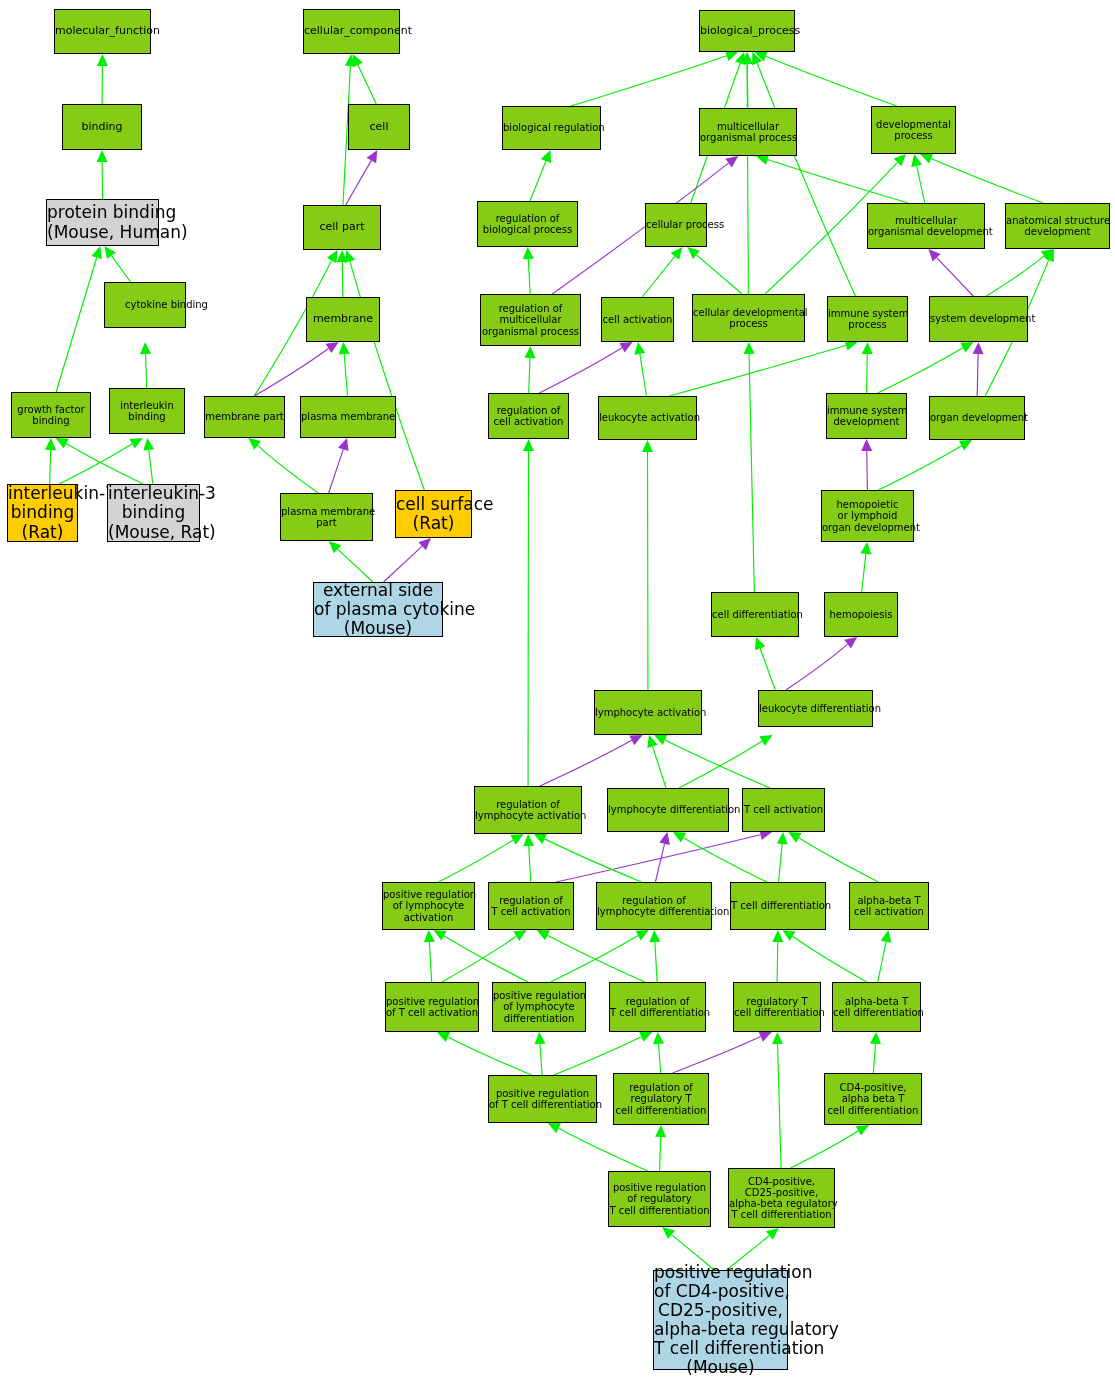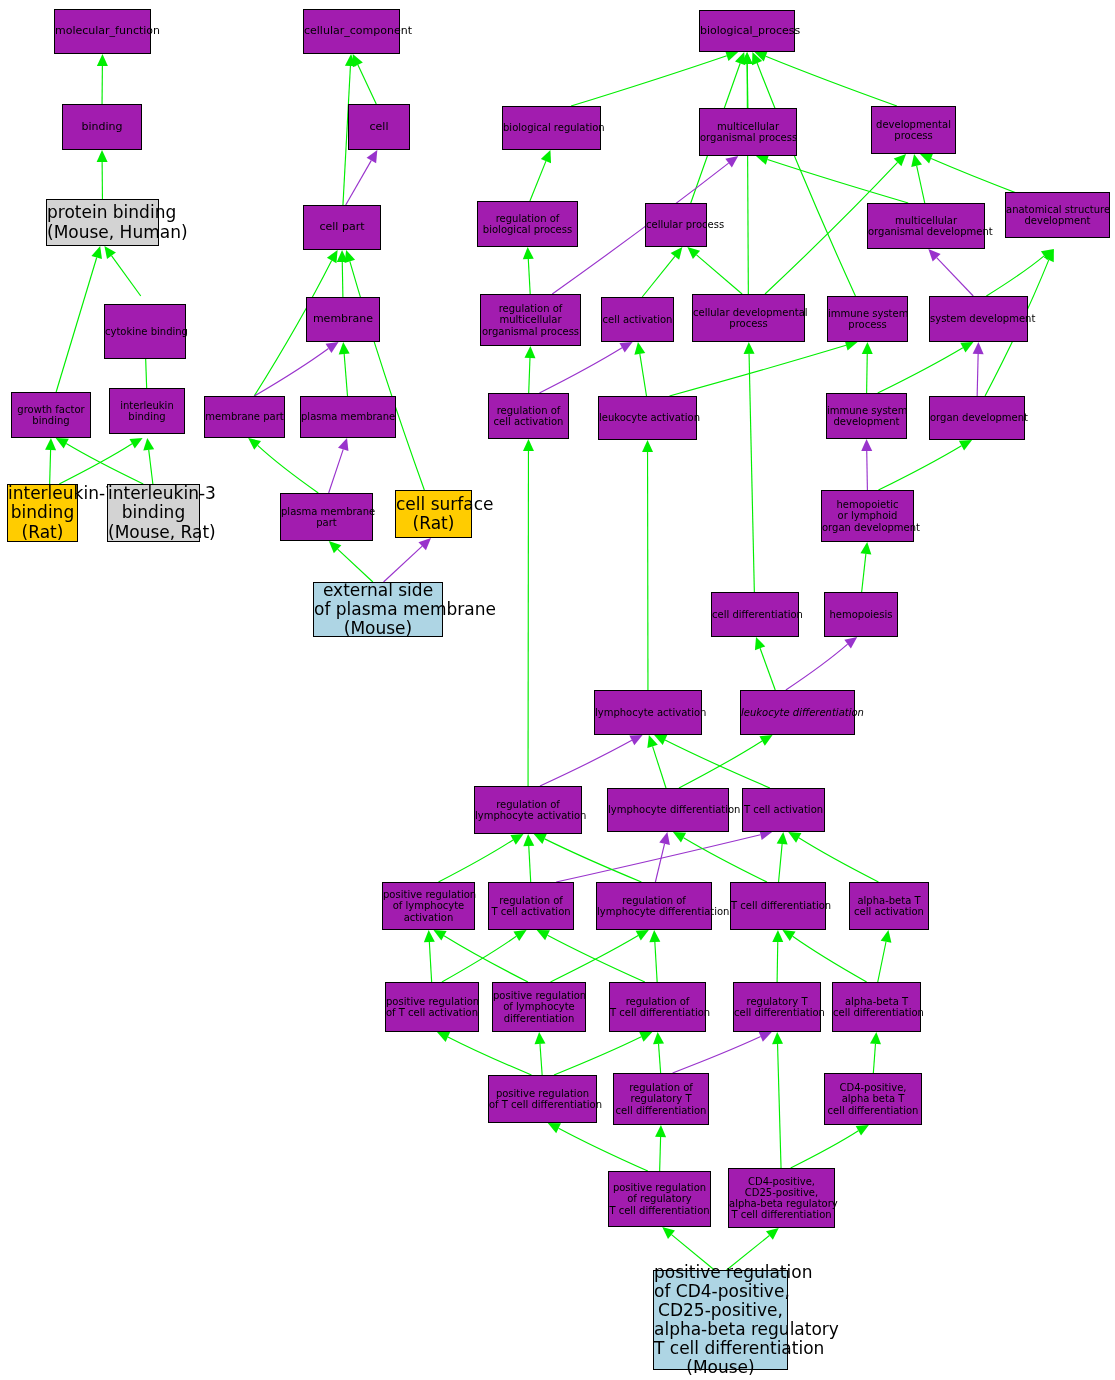--- a/index.html
+++ b/index.html
@@ -28,21 +28,21 @@
     text-align:center;
     color:#000000;
     line-height:1.12;
     white-space:pre;
     z-index:2;
   }
   .node span{display:block;width:100%;}
   .t-sm{font-size:10px;}
   .t-md{font-size:11px;}
   .t-lg{font-size:17px;}
-  .fill-white{background:#a21caf;}
+  .fill-white{background:#84cc16;}
   .fill-grey{background:#d3d3d3;}
   .fill-gold{background:#ffcc00;}
   .fill-blue{background:#aed5e4;}
 </style>
 </head>
 <body>
 
 <div id="canvas">
   <svg id="edge-layer" width="1115" height="1380" viewBox="0 0 1115 1380">
       <g>
@@ -392,21 +392,21 @@
       <g>
         <path d="M 726.6 1270 Q 752.6775 1249 769.4087494498211 1235.5264600346566" stroke="#00ee00" stroke-width="1.15" fill="none"></path>
         <polygon points="778.755,1228 772.8583769657054,1239.8101582034885 765.9591219339369,1231.2427618658246" fill="#00ee00"></polygon>
       </g>
     </svg>
   <div id="node-layer">
       <div class="node fill-white t-md" style="left: 54px; top: 9px; width: 97px; height: 45px;"><span>molecular_function</span></div>
       <div class="node fill-white t-md" style="left: 62px; top: 104px; width: 80px; height: 46px;"><span>binding</span></div>
       <div class="node fill-grey t-lg" style="left: 46px; top: 199px; width: 113px; height: 47px;"><span>protein binding
 (Mouse, Human)</span></div>
-      <div class="node fill-white t-sm" style="left: 104px; top: 304px; width: 82px; height: 55px;"><span>cytokine binding</span></div>
+      <div class="node fill-white t-sm" style="left: 104px; top: 282px; width: 82px; height: 46px; padding-left: 20px;"><span>cytokine binding</span></div>
       <div class="node fill-white t-sm" style="left: 11px; top: 392px; width: 80px; height: 46px;"><span>growth factor
 binding</span></div>
       <div class="node fill-white t-sm" style="left: 109px; top: 388px; width: 76px; height: 46px;"><span>interleukin
 binding</span></div>
       <div class="node fill-gold t-lg" style="left: 7px; top: 484px; width: 71px; height: 58px;"><span>interleukin-7
 binding
 (Rat)</span></div>
       <div class="node fill-grey t-lg" style="left: 107px; top: 484px; width: 93px; height: 58px;"><span>interleukin-3
 binding
 (Mouse, Rat)</span></div>
@@ -414,34 +414,34 @@
       <div class="node fill-white t-md" style="left: 348px; top: 104px; width: 62px; height: 46px;"><span>cell</span></div>
       <div class="node fill-white t-md" style="left: 303px; top: 205px; width: 78px; height: 45px;"><span>cell part</span></div>
       <div class="node fill-white t-md" style="left: 306px; top: 297px; width: 74px; height: 45px;"><span>membrane</span></div>
       <div class="node fill-white t-sm" style="left: 204px; top: 396px; width: 81px; height: 42px;"><span>membrane part</span></div>
       <div class="node fill-white t-sm" style="left: 300px; top: 396px; width: 96px; height: 42px;"><span>plasma membrane</span></div>
       <div class="node fill-white t-sm" style="left: 280px; top: 493px; width: 93px; height: 48px;"><span>plasma membrane
 part</span></div>
       <div class="node fill-gold t-lg" style="left: 395px; top: 490px; width: 77px; height: 48px;"><span>cell surface
 (Rat)</span></div>
       <div class="node fill-blue t-lg" style="left: 313px; top: 582px; width: 130px; height: 55px;"><span>external side
-of plasma membrane
+of plasma cytokine
 (Mouse)</span></div>
       <div class="node fill-white t-md" style="left: 699px; top: 10px; width: 96px; height: 42px;"><span>biological_process</span></div>
       <div class="node fill-white t-sm" style="left: 502px; top: 106px; width: 99px; height: 44px;"><span>biological regulation</span></div>
       <div class="node fill-white t-sm" style="left: 699px; top: 108px; width: 98px; height: 48px;"><span>multicellular
 organismal process</span></div>
       <div class="node fill-white t-sm" style="left: 871px; top: 106px; width: 85px; height: 48px;"><span>developmental
 process</span></div>
       <div class="node fill-white t-sm" style="left: 477px; top: 201px; width: 101px; height: 46px;"><span>regulation of
 biological process</span></div>
       <div class="node fill-white t-sm" style="left: 645px; top: 203px; width: 62px; height: 44px;"><span>cellular process</span></div>
       <div class="node fill-white t-sm" style="left: 867px; top: 203px; width: 118px; height: 46px;"><span>multicellular
 organismal development</span></div>
-      <div class="node fill-white t-sm" style="left: 1005px; top: 192px; width: 105px; height: 46px;"><span>anatomical structure
+      <div class="node fill-white t-sm" style="left: 1005px; top: 203px; width: 105px; height: 46px;"><span>anatomical structure
 development</span></div>
       <div class="node fill-white t-sm" style="left: 480px; top: 294px; width: 101px; height: 52px;"><span>regulation of
 multicellular
 organismal process</span></div>
       <div class="node fill-white t-sm" style="left: 601px; top: 297px; width: 73px; height: 45px;"><span>cell activation</span></div>
       <div class="node fill-white t-sm" style="left: 692px; top: 294px; width: 113px; height: 48px;"><span>cellular developmental
 process</span></div>
       <div class="node fill-white t-sm" style="left: 827px; top: 296px; width: 81px; height: 46px;"><span>immune system
 process</span></div>
       <div class="node fill-white t-sm" style="left: 929px; top: 296px; width: 99px; height: 46px;"><span>system development</span></div>
@@ -450,21 +450,21 @@
       <div class="node fill-white t-sm" style="left: 598px; top: 396px; width: 99px; height: 44px;"><span>leukocyte activation</span></div>
       <div class="node fill-white t-sm" style="left: 826px; top: 393px; width: 81px; height: 46px;"><span>immune system
 development</span></div>
       <div class="node fill-white t-sm" style="left: 929px; top: 396px; width: 96px; height: 44px;"><span>organ development</span></div>
       <div class="node fill-white t-sm" style="left: 821px; top: 490px; width: 93px; height: 52px;"><span>hemopoietic
 or lymphoid
 organ development</span></div>
       <div class="node fill-white t-sm" style="left: 711px; top: 592px; width: 88px; height: 45px;"><span>cell differentiation</span></div>
       <div class="node fill-white t-sm" style="left: 824px; top: 592px; width: 74px; height: 45px;"><span>hemopoiesis</span></div>
       <div class="node fill-white t-sm" style="left: 594px; top: 690px; width: 108px; height: 45px;"><span>lymphocyte activation</span></div>
-      <div class="node fill-white t-sm" style="left: 740px; top: 690px; width: 115px; height: 45px; font-style: italic;"><span>leukocyte differentiation</span></div>
+      <div class="node fill-white t-sm" style="left: 758px; top: 690px; width: 115px; height: 37px;"><span>leukocyte differentiation</span></div>
       <div class="node fill-white t-sm" style="left: 474px; top: 786px; width: 108px; height: 48px;"><span>regulation of
 lymphocyte activation</span></div>
       <div class="node fill-white t-sm" style="left: 607px; top: 788px; width: 122px; height: 44px;"><span>lymphocyte differentiation</span></div>
       <div class="node fill-white t-sm" style="left: 742px; top: 788px; width: 83px; height: 44px;"><span>T cell activation</span></div>
       <div class="node fill-white t-sm" style="left: 382px; top: 882px; width: 93px; height: 48px;"><span>positive regulation
 of lymphocyte
 activation</span></div>
       <div class="node fill-white t-sm" style="left: 488px; top: 882px; width: 86px; height: 48px;"><span>regulation of
 T cell activation</span></div>
       <div class="node fill-white t-sm" style="left: 596px; top: 882px; width: 116px; height: 48px;"><span>regulation of

